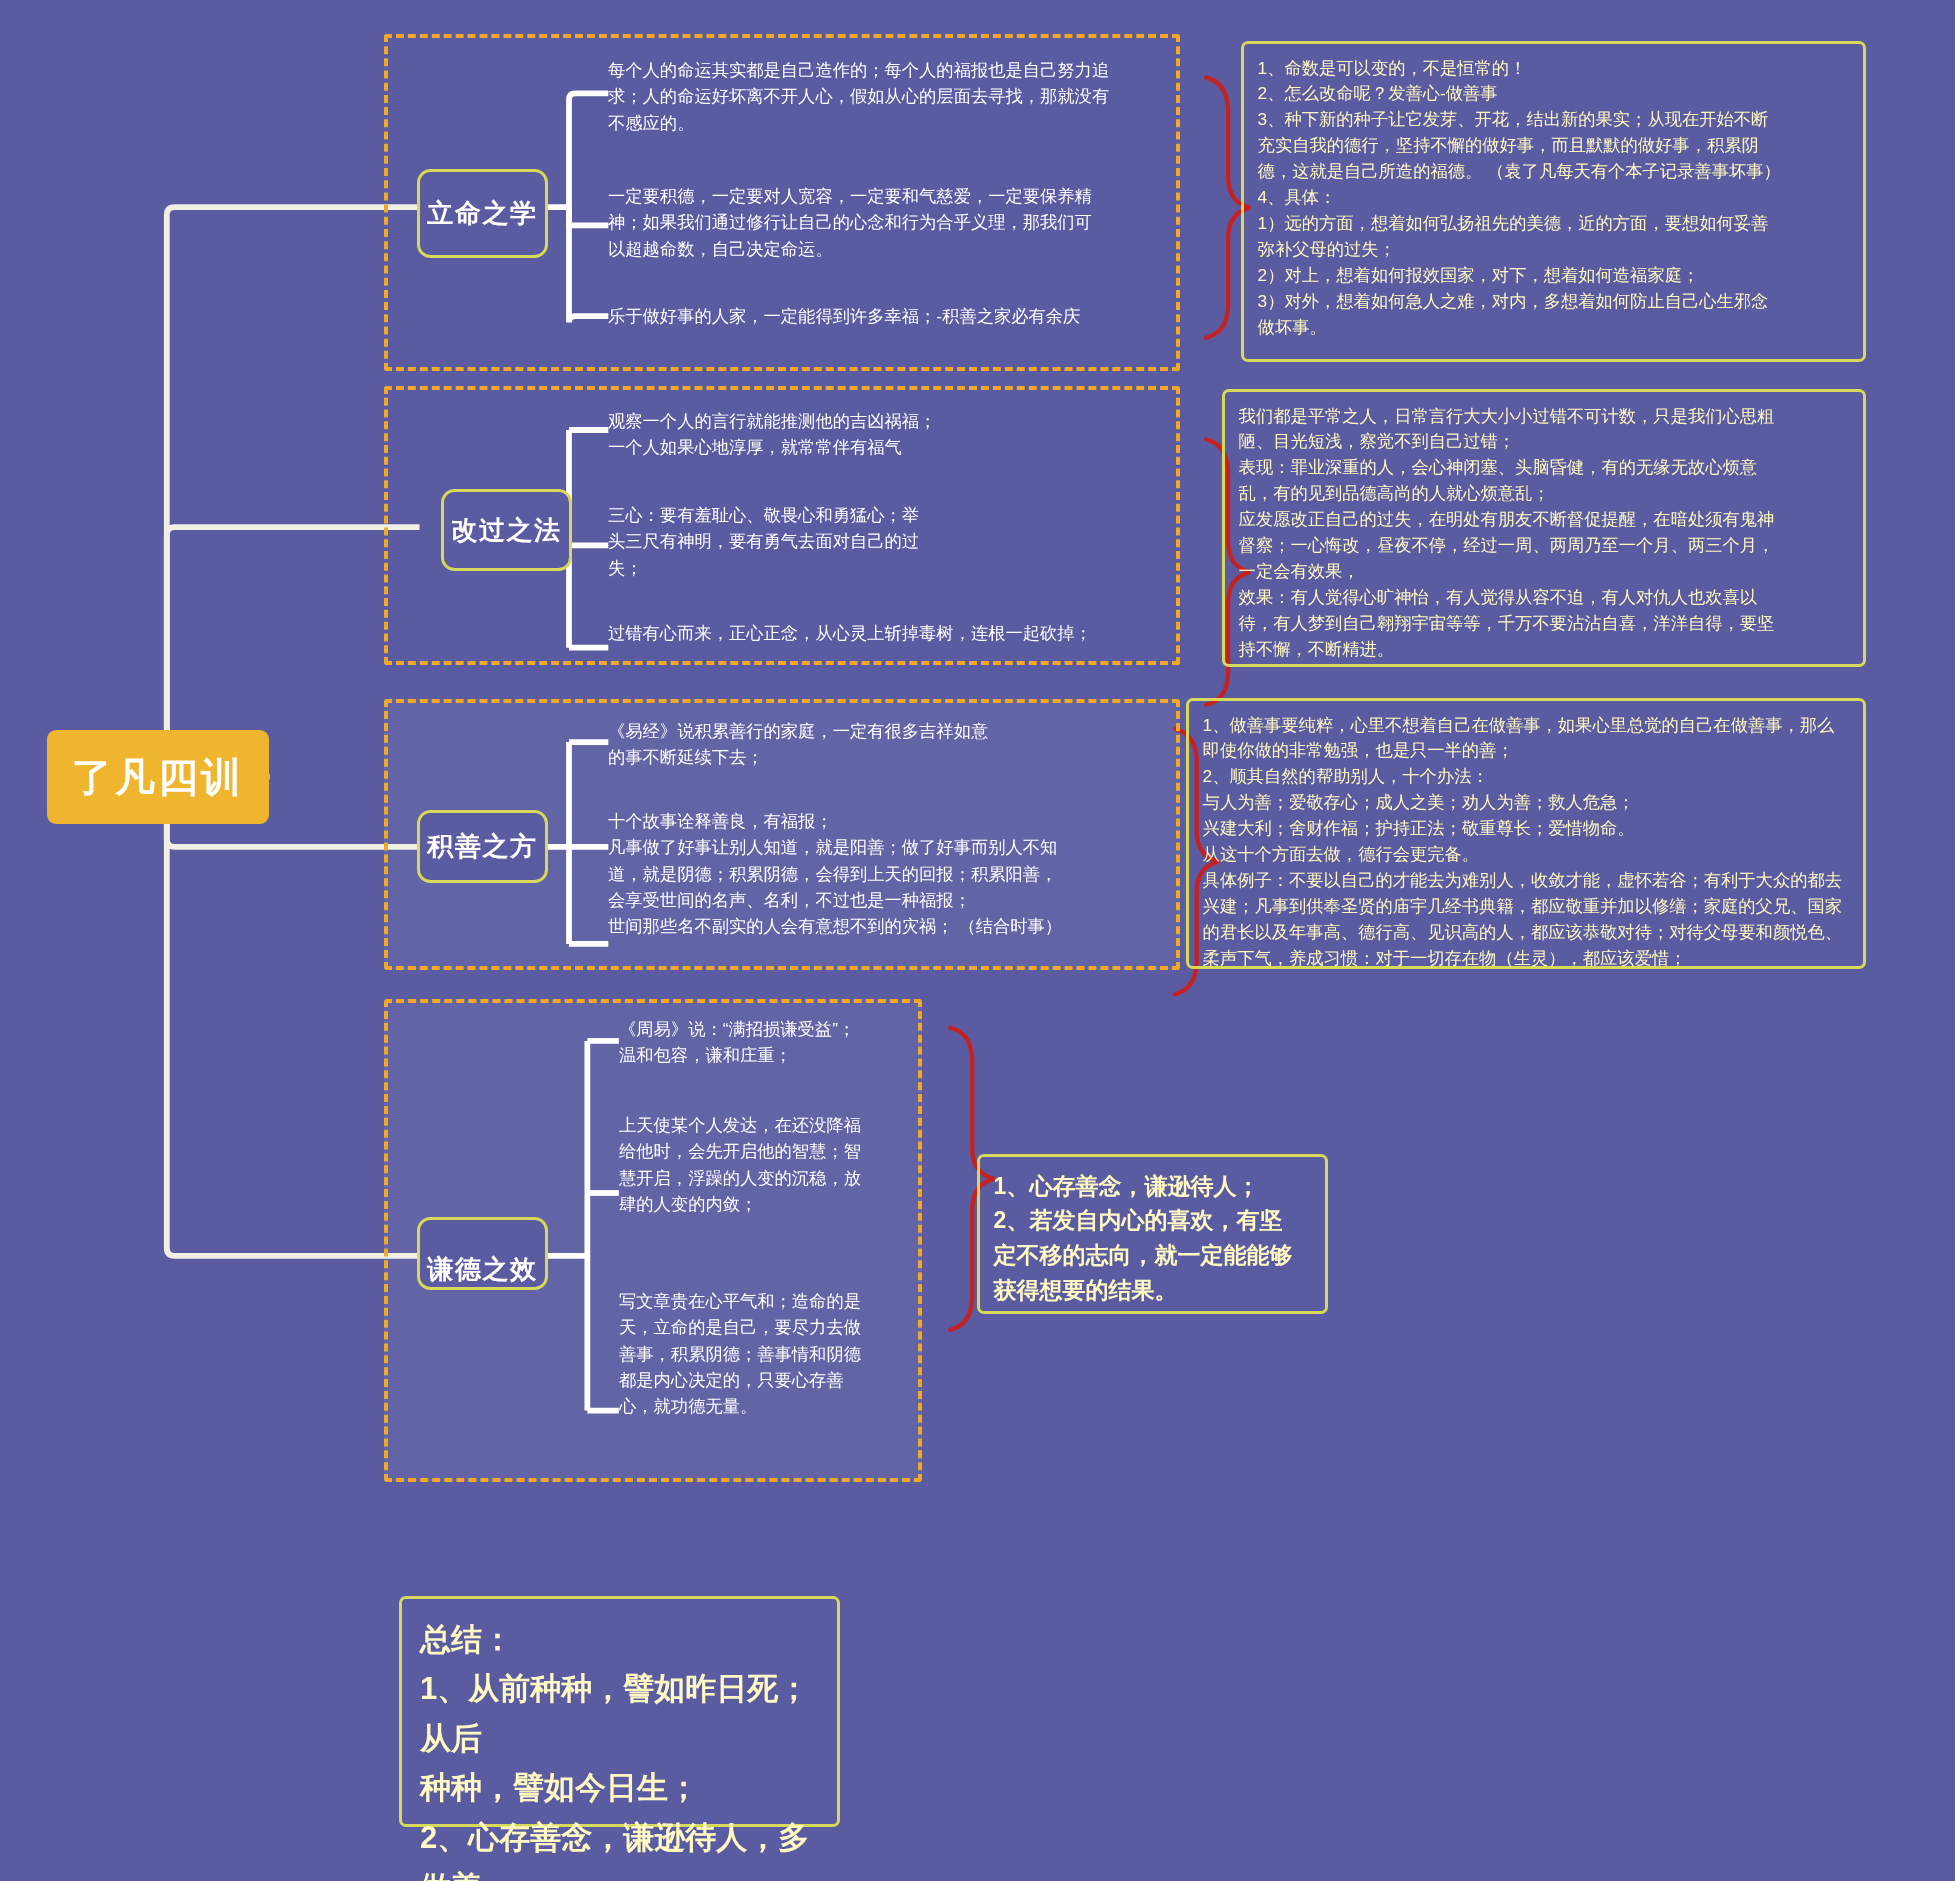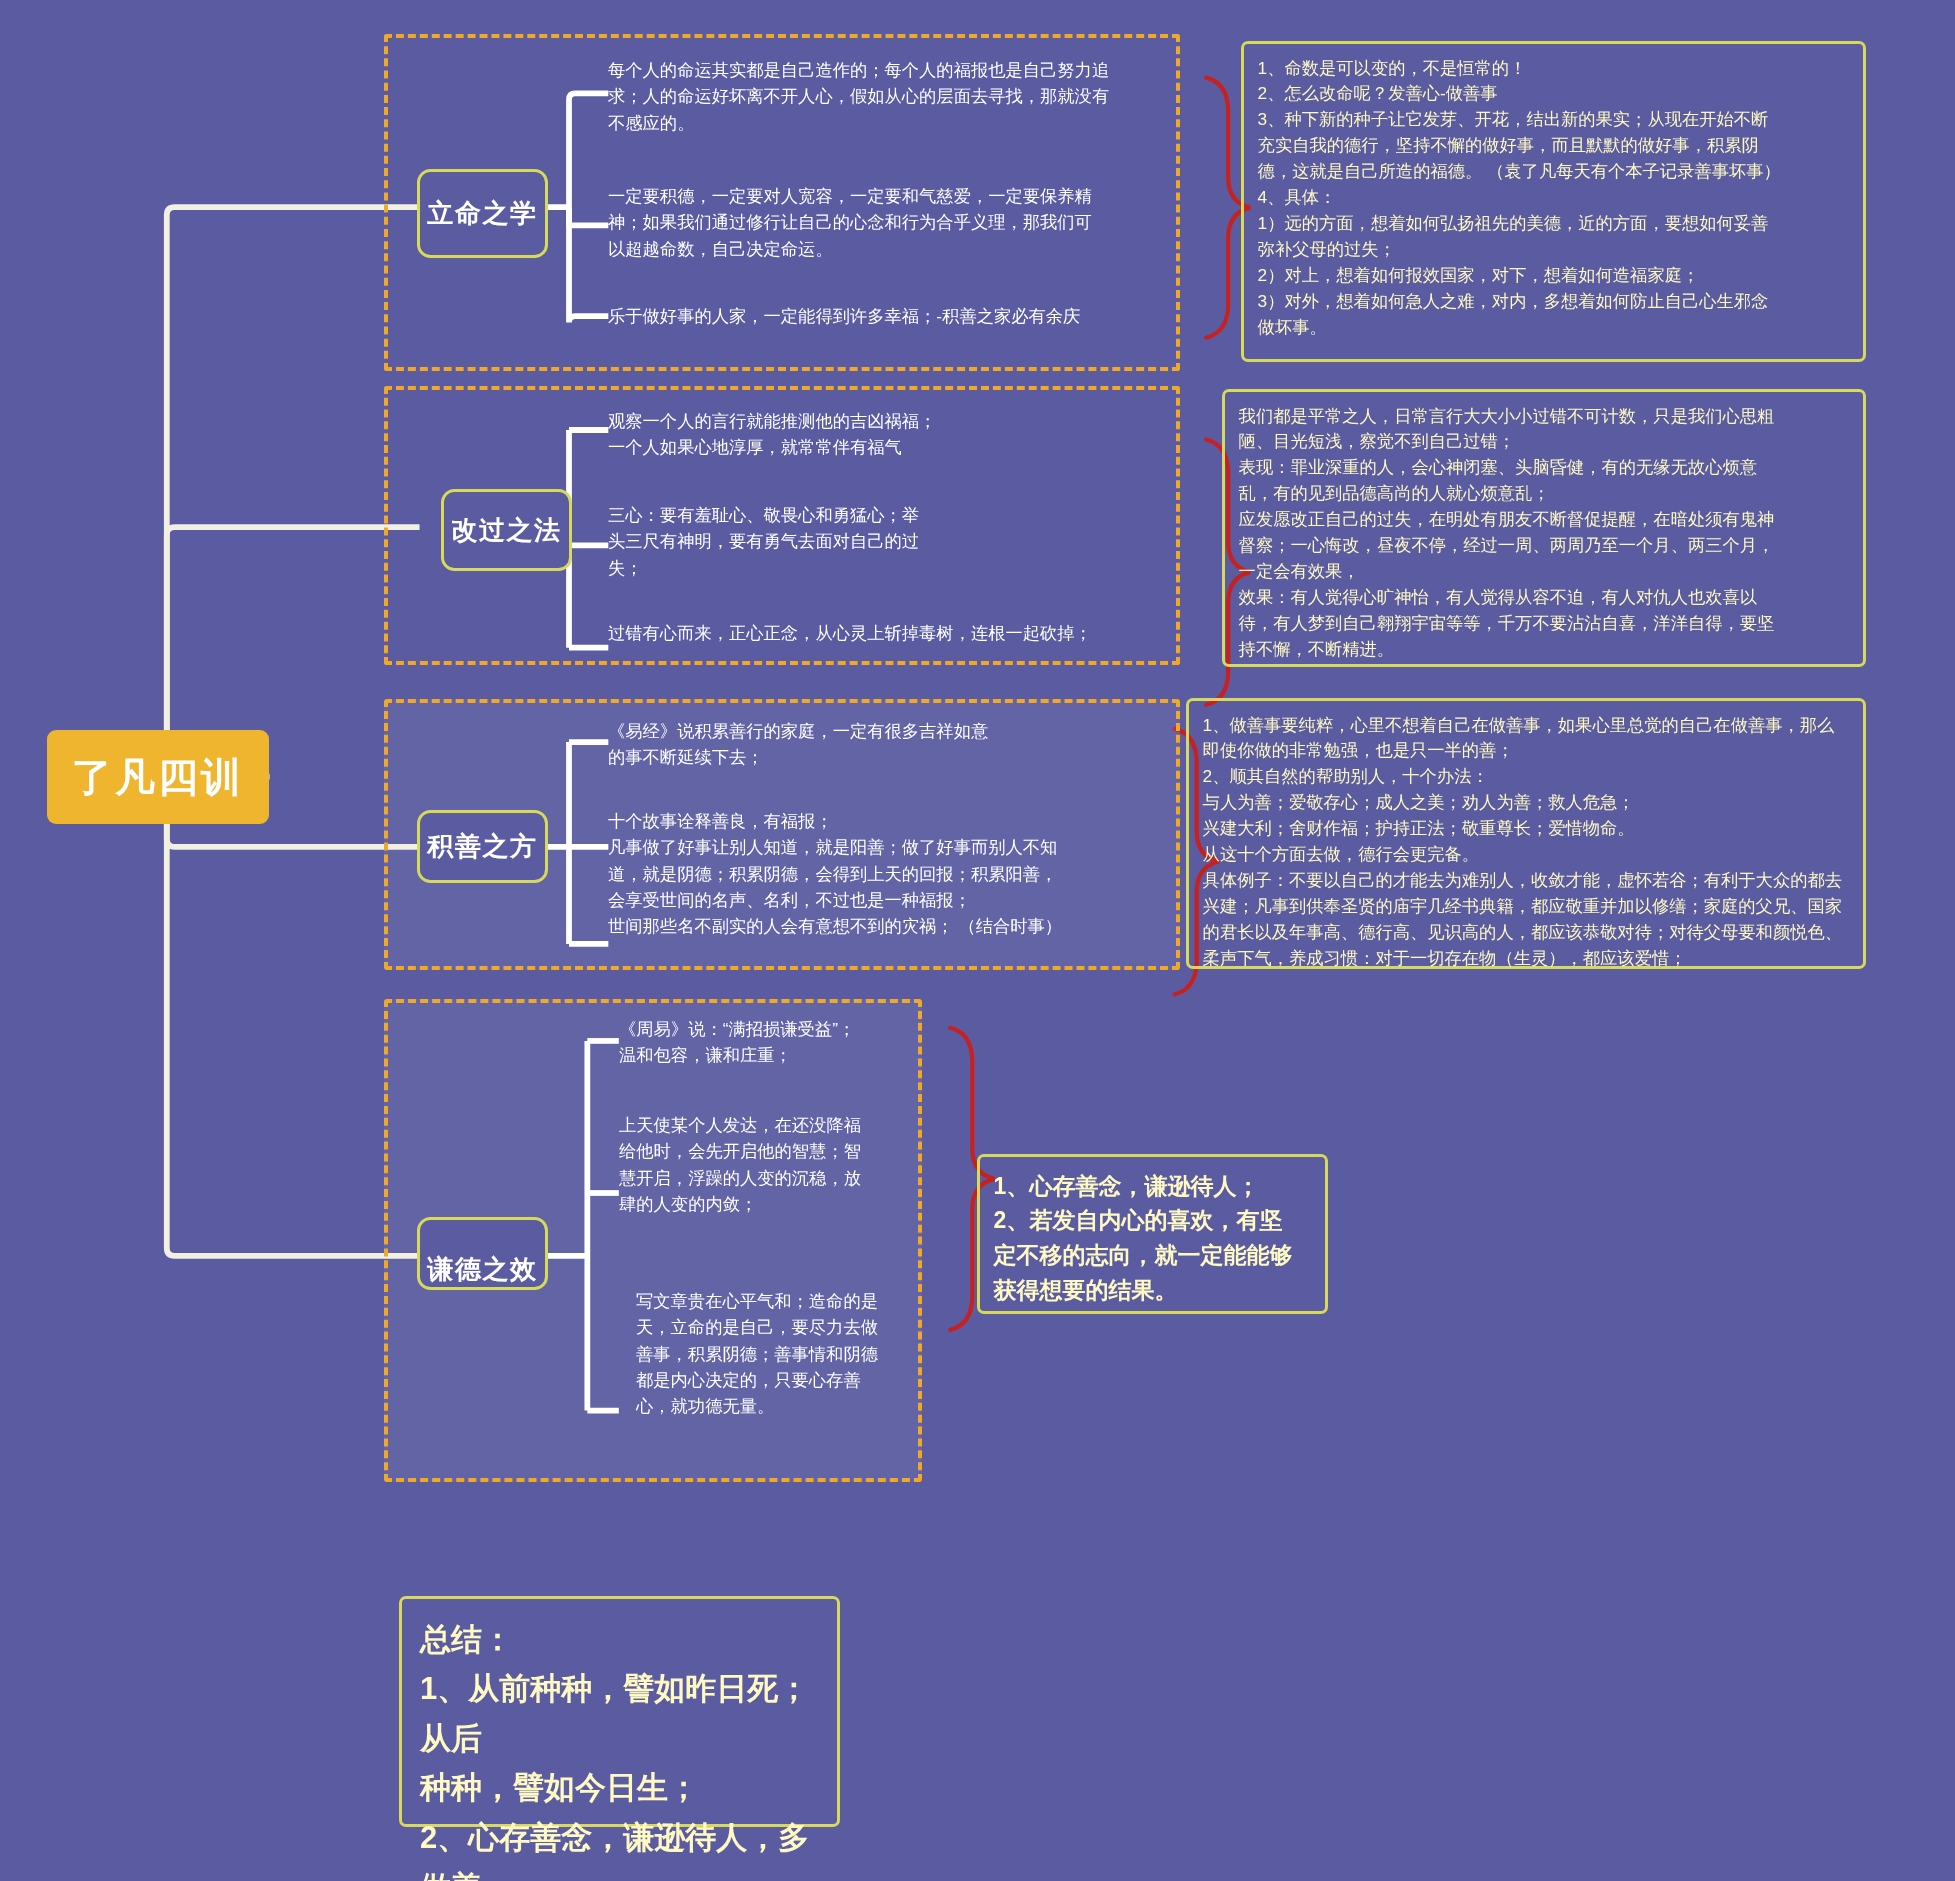--- a/index.html
+++ b/index.html
@@ -210,21 +210,21 @@
   <div class="branch" style="left:417px;top:1217px;width:131px;height:73px;align-items:flex-end;">
     <span>谦德之效</span>
   </div>
 
   <div class="leaf" style="left:619px;top:1016px;width:315px;">《周易》说：“满招损谦受益”；
 温和包容，谦和庄重；</div>
   <div class="leaf" style="left:619px;top:1112px;width:304px;">上天使某个人发达，在还没降福
 给他时，会先开启他的智慧；智
 慧开启，浮躁的人变的沉稳，放
 肆的人变的内敛；</div>
-  <div class="leaf" style="left:636px;top:1288px;width:304px;">写文章贵在心平气和；造命的是
+  <div class="leaf" style="left:619px;top:1288px;width:304px;">写文章贵在心平气和；造命的是
 天，立命的是自己，要尽力去做
 善事，积累阴德；善事情和阴德
 都是内心决定的，只要心存善
 心，就功德无量。</div>
 
   <div class="note big" style="left:977px;top:1154px;width:351px;height:160px;">1、心存善念，谦逊待人；
 2、若发自内心的喜欢，有坚
 定不移的志向，就一定能能够
 获得想要的结果。</div>
 

